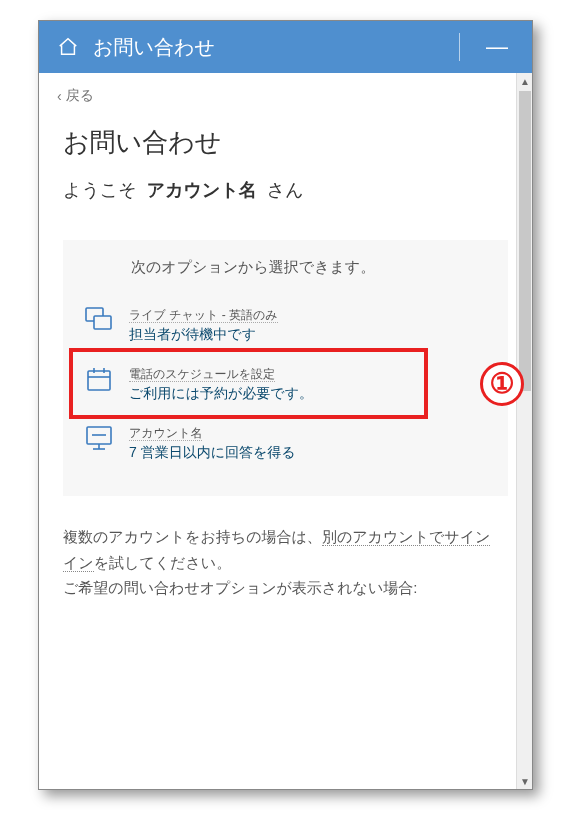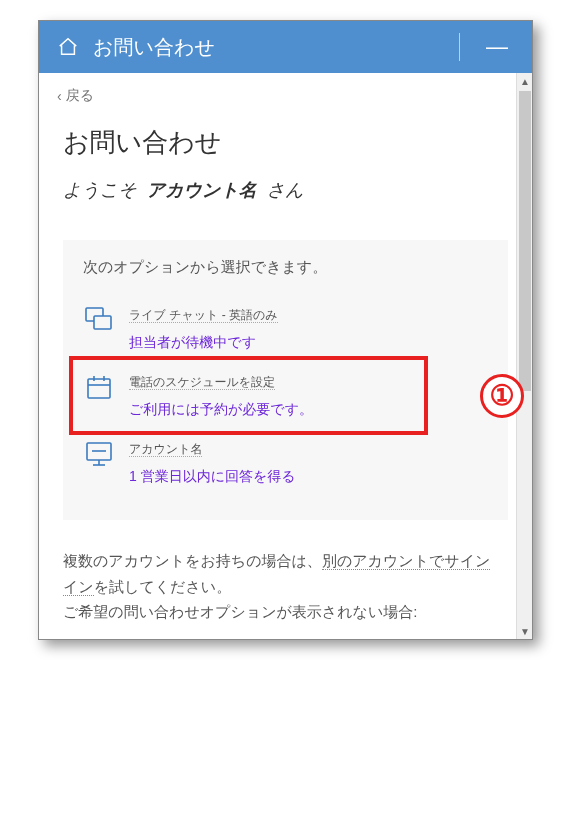--- a/index.html
+++ b/index.html
@@ -6,21 +6,21 @@
     body {
       font-family: "Meiryo", "Hiragino Sans", sans-serif;
       background: #ffffff;
       display: flex;
       justify-content: center;
       align-items: flex-start;
       padding: 20px;
     }
     .window {
       width: 495px;
-      height: 620px;
+      height: 770px;
       background: #ffffff;
       border: 1px solid #888;
       box-shadow: 6px 6px 12px rgba(0,0,0,0.4);
       position: relative;
       overflow: hidden;
     }
     .titlebar {
       background: #4f8fcf;
       color: #ffffff;
       height: 52px;
@@ -77,34 +77,34 @@
     .h1 {
       font-size: 26px;
       color: #333;
       margin-bottom: 18px;
       font-weight: 400;
     }
     .welcome-row {
       font-size: 18px;
       color: #333;
       margin-bottom: 38px;
-      font-style: italic;
     }
     .welcome-row .bold {
       font-weight: 700;
     }
     .options-box {
       background: #f7f7f7;
       padding: 18px 20px 24px 20px;
       margin-bottom: 28px;
     }
     .options-intro {
       font-size: 15px;
       color: #555;
       margin-bottom: 18px;
+      margin-left: 48px;
     }
     .option-item {
       display: flex;
       align-items: flex-start;
       gap: 14px;
       padding: 10px 0;
       position: relative;
     }
     .option-icon {
       width: 32px;
@@ -115,23 +115,23 @@
     }
     .option-icon svg { display: block; }
     .option-text { flex: 1; }
     .option-title {
       color: #555;
       font-size: 12px;
       border-bottom: 1px dotted #aaa;
       display: inline;
     }
     .option-sub {
-      color: #6d28d9;
+      color: #0c4a6e;
       font-size: 14px;
-      margin-top: 10px;
+      margin-top: 2px;
     }
     .highlight-border {
       border: 4px solid #e92020;
       position: absolute;
       top: -6px;
       left: -14px;
       right: 60px;
       bottom: -6px;
       pointer-events: none;
     }
@@ -280,21 +280,21 @@
           <span class="option-icon">
             <svg width="28" height="26" viewBox="0 0 28 26" fill="none" stroke="#3b7bbf" stroke-width="1.6">
               <rect x="2" y="2" width="24" height="17" rx="1"></rect>
               <line x1="14" y1="19" x2="14" y2="24"></line>
               <line x1="8" y1="24" x2="20" y2="24"></line>
               <line x1="7" y1="10" x2="21" y2="10"></line>
             </svg>
           </span>
           <div class="option-text">
             <span class="option-title">アカウント名</span>
-            <div class="option-sub">1 営業日以内に回答を得る</div>
+            <div class="option-sub">7 営業日以内に回答を得る</div>
           </div>
         </div>
       </div>
 
     </div>
 
     <div class="footer-note">
       <div>
         <span>複数のアカウントをお持ちの場合は、</span><span class="linky">別のアカウントでサインイン</span><span>を試してください。</span>
       </div>

